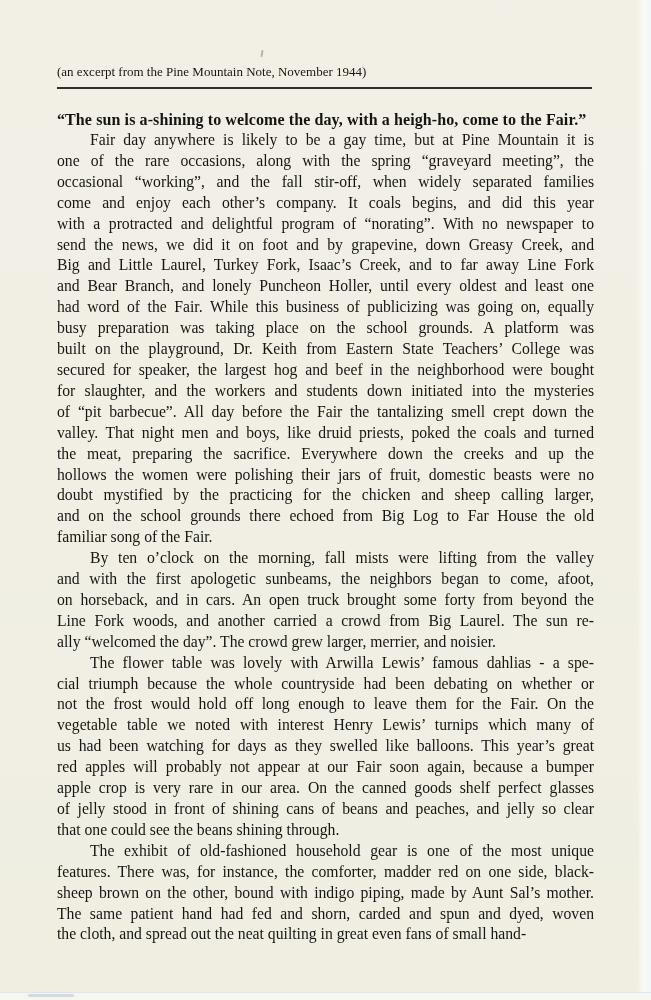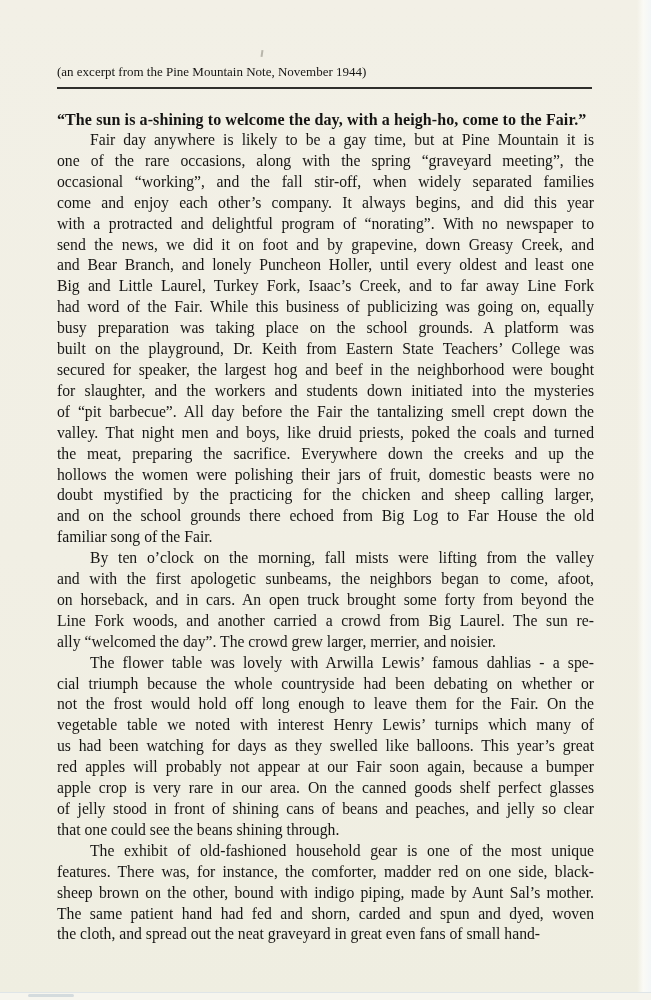--- a/index.html
+++ b/index.html
@@ -112,25 +112,25 @@
 
     <div class="rule"></div>
 
     <div class="epigraph">“The sun is a-shining to welcome the day, with a heigh-ho, come to the Fair.”</div>
 
     <div class="doc-body" id="doc-body">
         <div class="paragraph">
           <div class="line first">Fair day anywhere is likely to be a gay time, but at Pine Mountain it is</div>
           <div class="line">one of the rare occasions, along with the spring “graveyard meeting”, the</div>
           <div class="line">occasional “working”, and the fall stir-off, when widely separated families</div>
-          <div class="line">come and enjoy each other’s company. It always begins, and did this year</div>
+          <div class="line">come and enjoy each other’s company. It coals begins, and did this year</div>
           <div class="line">with a protracted and delightful program of “norating”. With no newspaper to</div>
           <div class="line">send the news, we did it on foot and by grapevine, down Greasy Creek, and</div>
+          <div class="line">Big and Little Laurel, Turkey Fork, Isaac’s Creek, and to far away Line Fork</div>
           <div class="line">and Bear Branch, and lonely Puncheon Holler, until every oldest and least one</div>
-          <div class="line">Big and Little Laurel, Turkey Fork, Isaac’s Creek, and to far away Line Fork</div>
           <div class="line">had word of the Fair. While this business of publicizing was going on, equally</div>
           <div class="line">busy preparation was taking place on the school grounds. A platform was</div>
           <div class="line">built on the playground, Dr. Keith from Eastern State Teachers’ College was</div>
           <div class="line">secured for speaker, the largest hog and beef in the neighborhood were bought</div>
           <div class="line">for slaughter, and the workers and students down initiated into the mysteries</div>
           <div class="line">of “pit barbecue”. All day before the Fair the tantalizing smell crept down the</div>
           <div class="line">valley. That night men and boys, like druid priests, poked the coals and turned</div>
           <div class="line">the meat, preparing the sacrifice. Everywhere down the creeks and up the</div>
           <div class="line">hollows the women were polishing their jars of fruit, domestic beasts were no</div>
           <div class="line">doubt mystified by the practicing for the chicken and sheep calling larger,</div>
@@ -153,21 +153,21 @@
           <div class="line">red apples will probably not appear at our Fair soon again, because a bumper</div>
           <div class="line">apple crop is very rare in our area. On the canned goods shelf perfect glasses</div>
           <div class="line">of jelly stood in front of shining cans of beans and peaches, and jelly so clear</div>
           <div class="line last">that one could see the beans shining through.</div>
         </div>
         <div class="paragraph">
           <div class="line first">The exhibit of old-fashioned household gear is one of the most unique</div>
           <div class="line">features. There was, for instance, the comforter, madder red on one side, black-</div>
           <div class="line">sheep brown on the other, bound with indigo piping, made by Aunt Sal’s mother.</div>
           <div class="line">The same patient hand had fed and shorn, carded and spun and dyed, woven</div>
-          <div class="line last">the cloth, and spread out the neat graveyard in great even fans of small hand-</div>
+          <div class="line last">the cloth, and spread out the neat quilting in great even fans of small hand-</div>
         </div>
       </div>
   </div>
 
   <div class="edge-right"></div>
   <div class="edge-bottom"></div>
   <div class="smudge"></div>
 </div>
 
 </body></html>

